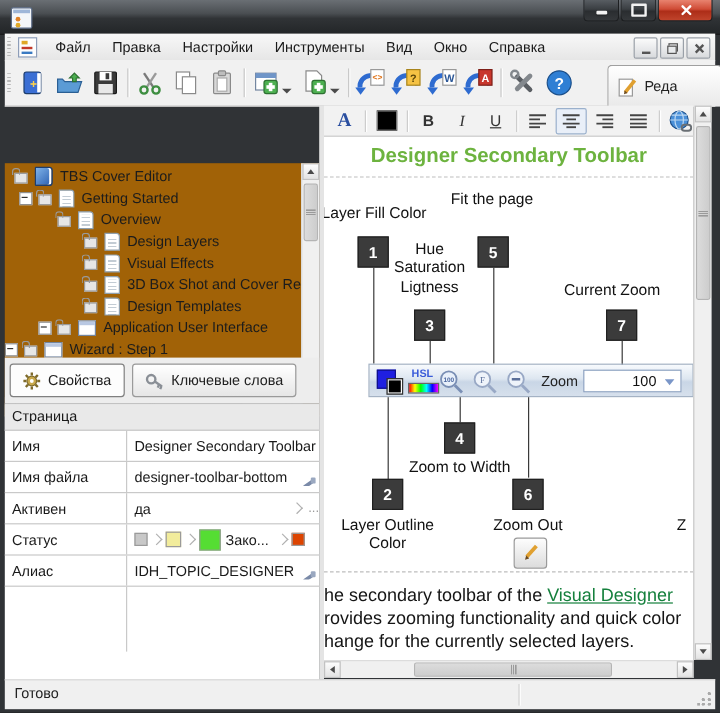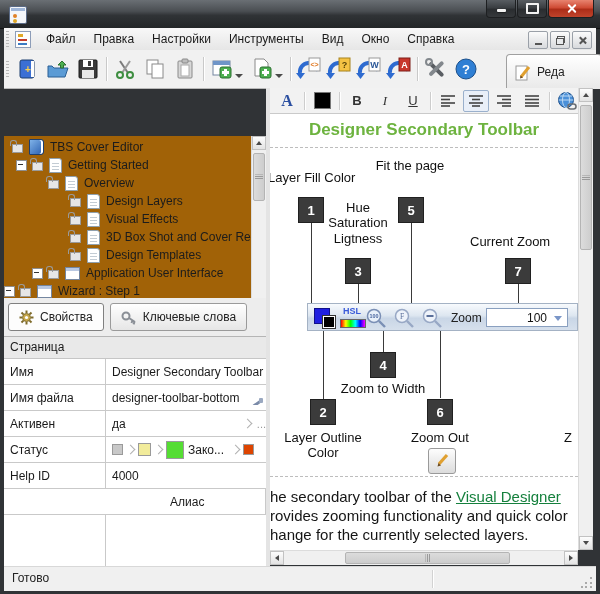--- a/index.html
+++ b/index.html
@@ -76,21 +76,21 @@
   .grip-v3{position:absolute;left:50%;top:50%;transform:translate(-50%,-50%);width:5px;height:8px;
     background:repeating-linear-gradient(90deg,#9a9a9a 0 1px,transparent 1px 2px);}
   
   .panel-tabs{position:absolute;left:4px;top:298px;width:262px;height:38px;background:#ededed;display:flex;align-items:center;gap:6px;padding-left:4px;box-sizing:border-box;}
   .ptab{height:26px;border:1px solid #9a9a9a;border-radius:3px;background:linear-gradient(180deg,#ffffff,#e6e6e6);
     display:flex;align-items:center;gap:6px;padding:0 10px;font-size:12px;color:#222;}
   .ptab.active{background:#fdfdfd;border-color:#808080;}
   
   .prop{position:absolute;left:4px;top:336px;width:262px;height:230px;background:#fff;border-top:1px solid #b5b5b5;font-size:12px;color:#1a1a1a;}
   .pg-header{height:21px;line-height:21px;background:#e9e9e9;border-bottom:1px solid #c6c6c6;padding-left:6px;}
-  .pg-row{display:flex;height:25px;border-bottom:1px solid #c9c9c9;align-items:center;justify-content:flex-end;}
+  .pg-row{display:flex;height:25px;border-bottom:1px solid #c9c9c9;align-items:center;}
   .pg-label{width:95px;flex:0 0 auto;padding-left:6px;align-self:stretch;display:flex;align-items:center;border-right:1px solid #c9c9c9;}
   .pg-value{flex:1;padding-left:6px;white-space:nowrap;overflow:hidden;display:flex;align-items:center;position:relative;}
   .tool-ico{position:absolute;right:2px;top:5px;width:14px;height:14px;flex:0 0 auto;}
   .chev{width:6px;height:6px;border-top:1px solid #b0b0b0;border-right:1px solid #b0b0b0;transform:rotate(45deg);margin:0 4px;flex:0 0 auto;}
   .sw{flex:0 0 auto;border:1px solid #9a9a9a;}
   .more-dots{color:#9a9a9a;font-size:11px;margin-left:2px;}
   
   .statusbar{position:absolute;left:4px;top:566px;width:592px;height:24px;background:#f0f0f0;border-top:1px solid #d8d8d8;font-size:12px;color:#222;}
   .statusbar .txt{position:absolute;left:8px;top:4px;}
   .sb-div{position:absolute;top:3px;width:1px;height:18px;background:#d2d2d2;box-shadow:1px 0 0 #fff;}
@@ -455,25 +455,28 @@
         <span class="chev"></span>
         <span class="sw" style="width:11px;height:11px;background:#f2ec9b;"></span>
         <span class="chev"></span>
         <span class="sw" style="width:16px;height:16px;background:#55dd33;"></span>
         <span style="margin:0 4px;">Зако...</span>
         <span class="chev"></span>
         <span class="sw" style="width:9px;height:9px;background:#dd4400;"></span>
       </div>
     </div>
     <div class="pg-row">
-      <div class="pg-label">Help ID</div>
-      <div class="pg-value">4000</div>
-    </div>
-    <div class="pg-row">
       <div class="pg-label">Алиас</div>
+      <div class="pg-value">
+          <span>IDH_TOPIC_DESIGNER</span>
+        <svg class="tool-ico">
+            <rect x="2" y="6" width="10" height="3" rx="1" fill="#7a8aa8" transform="rotate(-35 7 7)"></rect>
+            <rect x="9" y="2" width="4" height="5" rx="1" fill="#9aa8c0"></rect>
+          </svg>
+      </div>
     </div>
     <div class="pg-row" style="height:54px;border-bottom:none;">
       <div class="pg-label"></div>
       <div class="pg-value"></div>
     </div>
   </div>
 
   <div class="splitter"></div>
 
   <div class="etoolbar">

